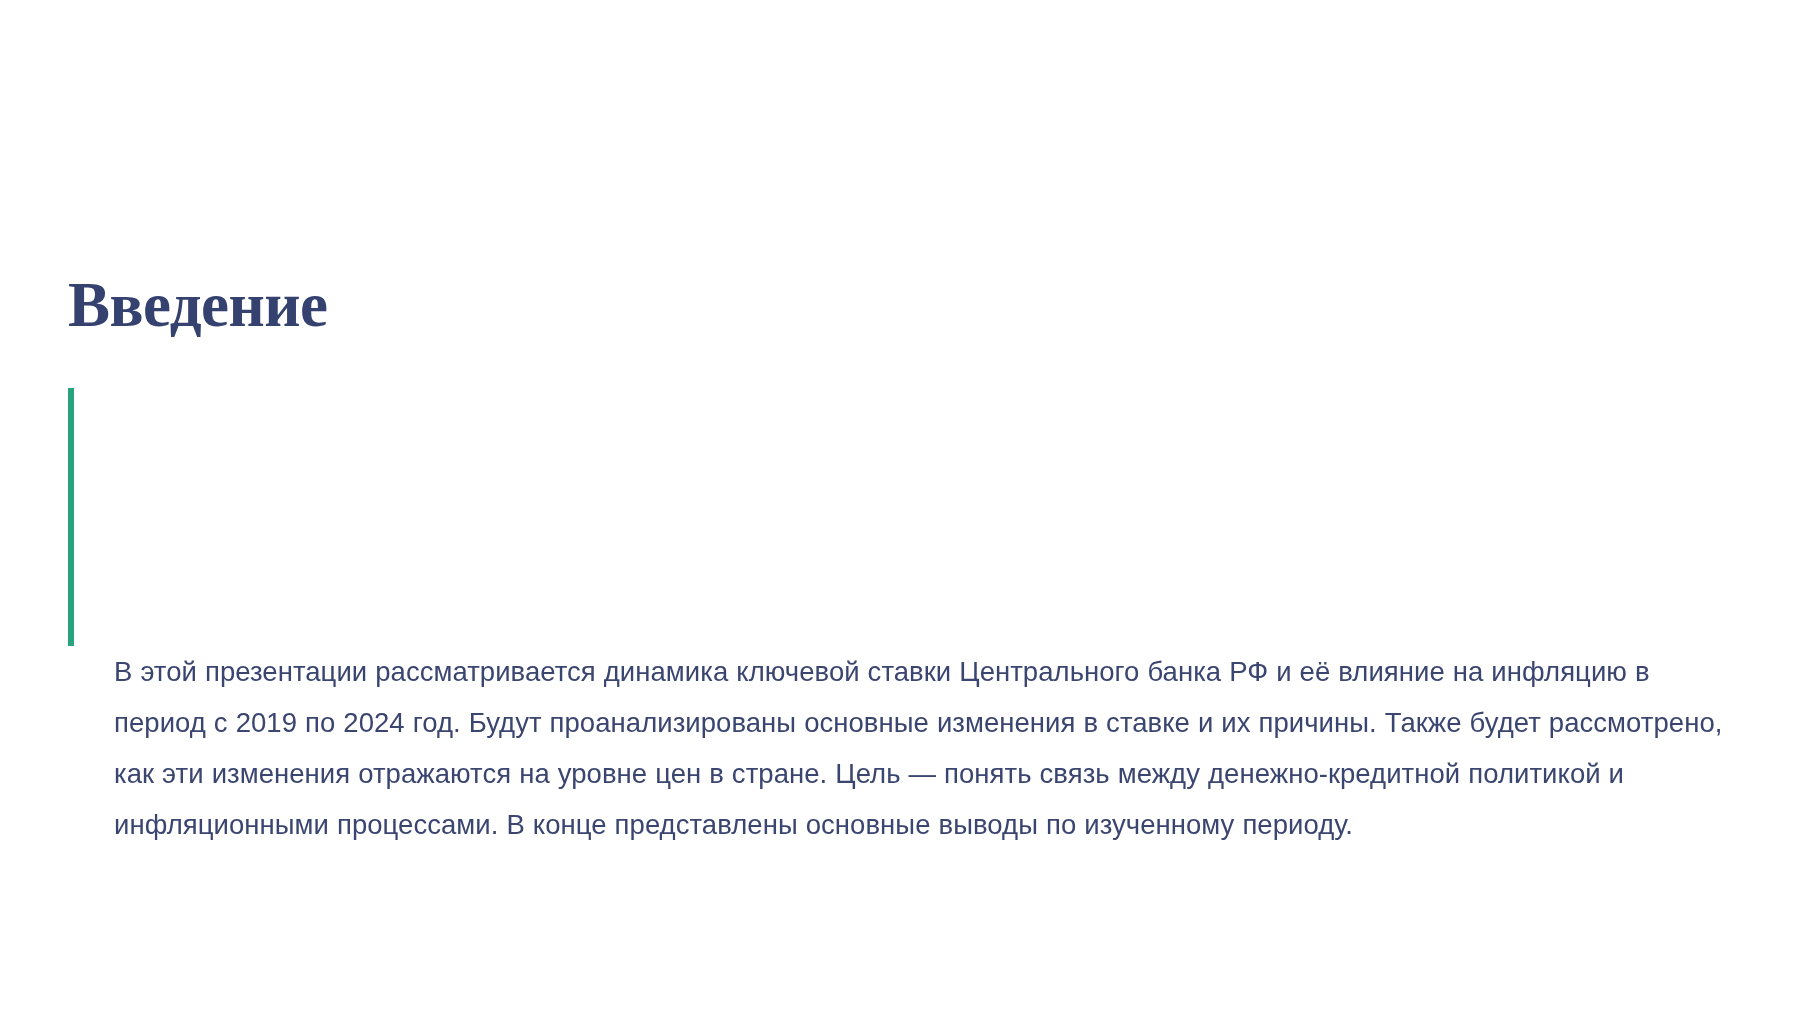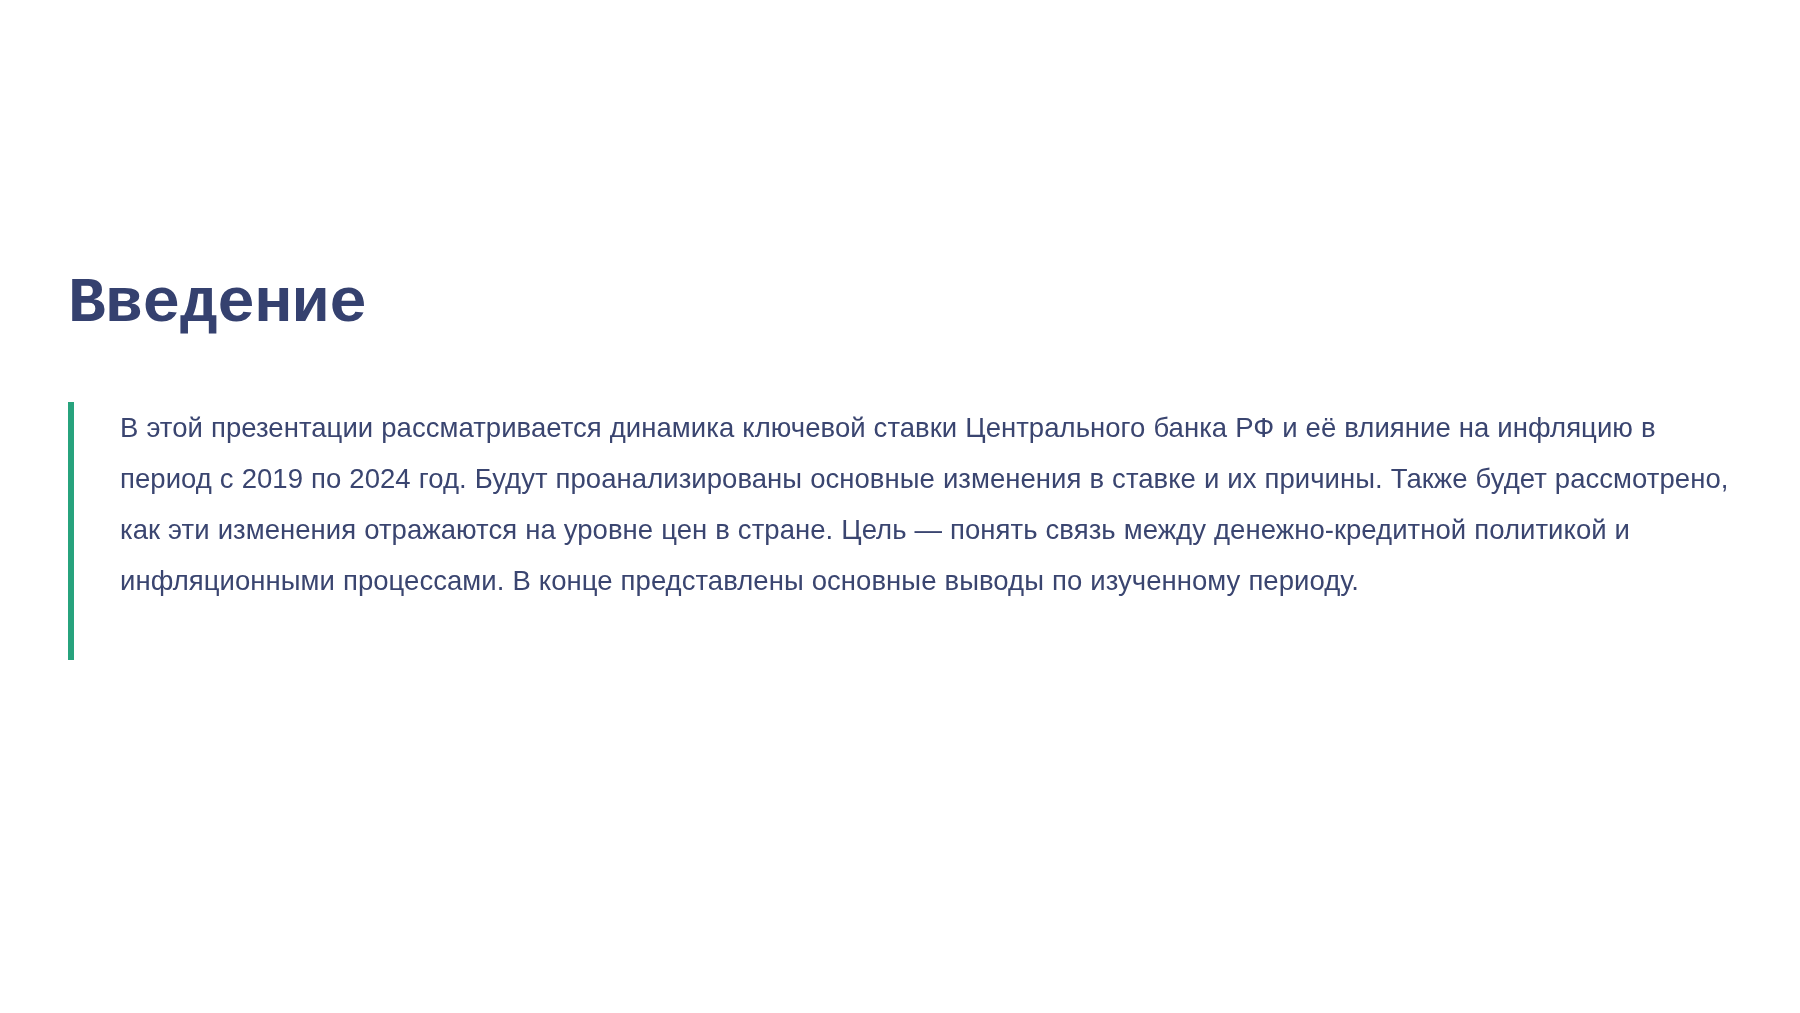--- a/index.html
+++ b/index.html
@@ -25,36 +25,37 @@
   }
 
   .slide-content {
     position: absolute;
     left: 68px;
     top: 272px;
     width: 1680px;
   }
 
   .slide-title {
-    font-family: Liberation Mono, monospace;
+    font-family: Liberation Serif, serif;
     font-size: 63px;
     font-weight: 700;
     line-height: 1.05;
     letter-spacing: -0.5px;
     color: #35416f;
-    margin: 0 0 64px 0;
+    margin: 0 0 50px 0;
     padding: 0;
     white-space: nowrap;
   }
 
   .body-block {
     position: relative;
     display: flex;
     align-items: stretch;
     width: 1664px;
+    flex-direction: column;
   }
 
   .accent-bar {
     flex: 0 0 auto;
     width: 6px;
     min-height: 258px;
     background: #27a37d;
     border-radius: 0;
   }
 

